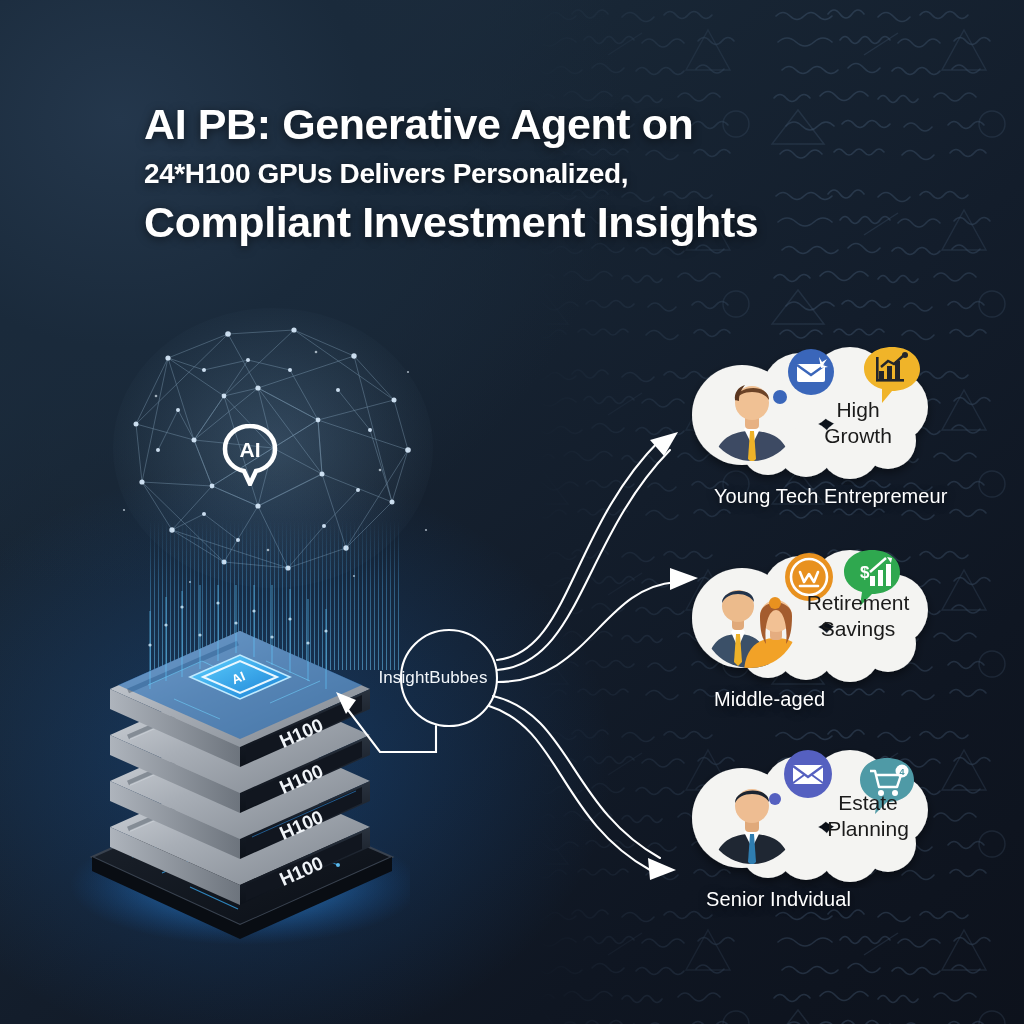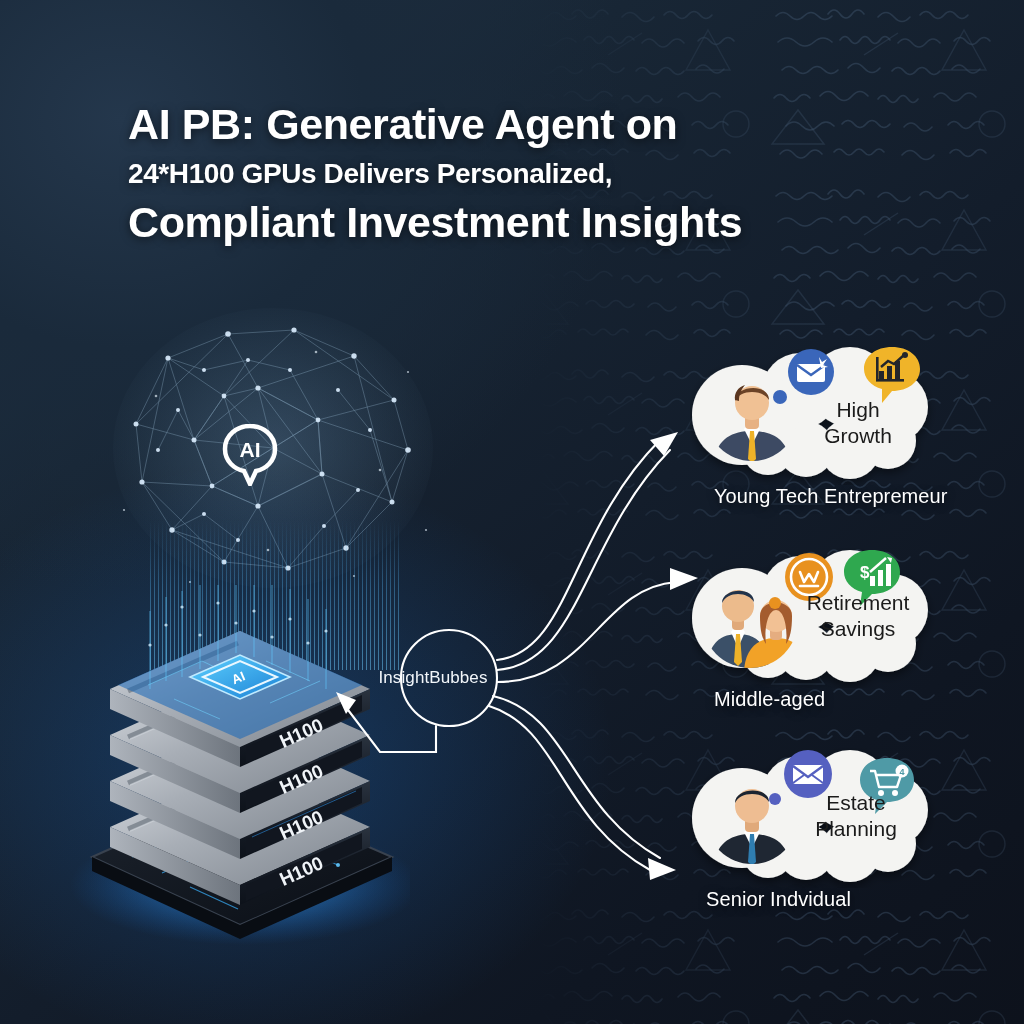--- a/index.html
+++ b/index.html
@@ -26,21 +26,21 @@
     position: absolute; inset: 0;
     pointer-events: none;
     opacity: 0.5;
     -webkit-mask-image: linear-gradient(to right, rgba(0,0,0,0) 52%, rgba(0,0,0,0.55) 64%, rgba(0,0,0,1) 80%, rgba(0,0,0,0.85) 100%);
             mask-image: linear-gradient(to right, rgba(0,0,0,0) 52%, rgba(0,0,0,0.55) 64%, rgba(0,0,0,1) 80%, rgba(0,0,0,0.85) 100%);
   }
 
   
   #title-block {
     position: absolute;
-    left: 128px; top: 100px;
+    left: 144px; top: 100px;
     width: 760px;
     color: #ffffff;
     text-shadow: 0 2px 10px rgba(0,0,0,0.55);
   }
   .t-line { display: block; letter-spacing: -0.4px; }
   .t-bold  { font-size: 43px; font-weight: 700; line-height: 49px; }
   .t-light { font-size: 28px; font-weight: 700; line-height: 49px; }
 
   
   #mesh-cloud {
@@ -591,19 +591,19 @@
       <path d="M31 2 C47 2 58 11 58 24 C58 37 47 46 31 46 L19 58 L21 44 C10 41 4 33 4 24 C4 11 15 2 31 2 Z" fill="#4f9aa6"></path>
       <g fill="none" stroke="#ffffff" stroke-width="2.4" stroke-linejoin="round">
         <path d="M14 15 L19 15 L23 31 L41 31 L45 19 L21 19"></path>
       </g>
       <circle cx="25" cy="37" r="3" fill="#ffffff"></circle>
       <circle cx="39" cy="37" r="3" fill="#ffffff"></circle>
       <circle cx="46" cy="15" r="6.5" fill="#ffffff"></circle>
       <text x="46" y="19" text-anchor="middle" fill="#4f9aa6" font-family="Liberation Sans, sans-serif" font-size="9" font-weight="700">4</text>
     </svg>
 
-    <div class="bubble-text" style="left:106px; top:42px; width:120px;">Estate
+    <div class="bubble-text" style="left:118px; top:42px; width:120px;">Estate
 Planning</div>
 
     <div class="persona-label" style="left:16px; top:140px;">Senior Indvidual</div>
   </div>
 
 </div>
 
 </body></html>

